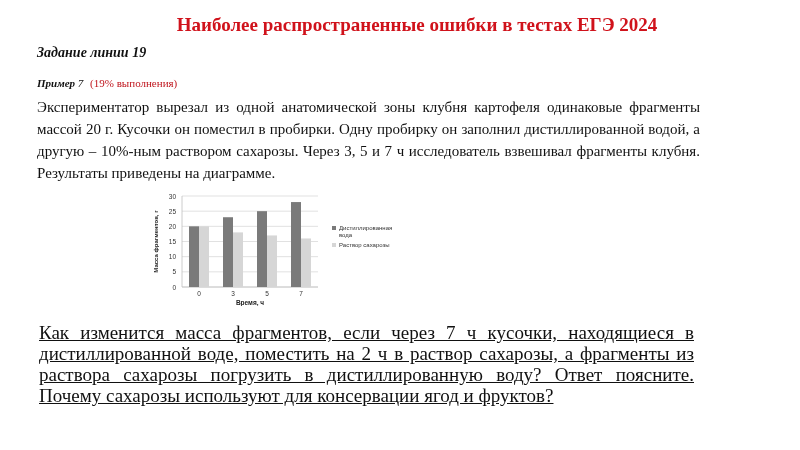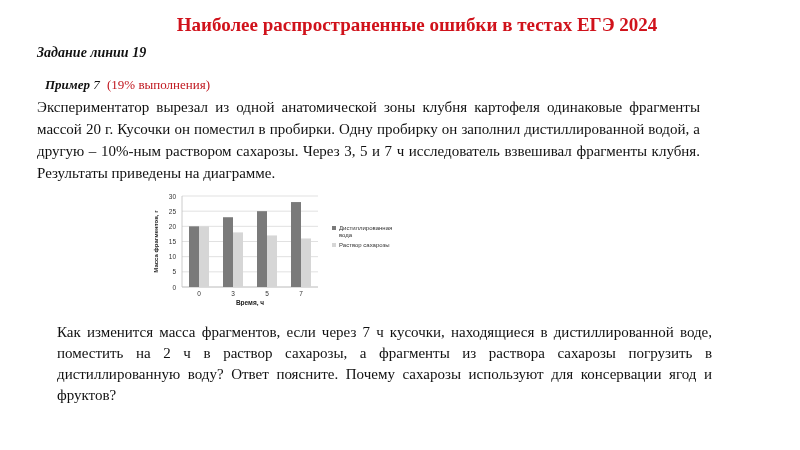--- a/index.html
+++ b/index.html
@@ -1,28 +1,28 @@
 <!DOCTYPE html>
 <html><head>
 <meta charset="utf-8">
 <style>
   html, body { margin:0; padding:0; }
   body { width:800px; height:450px; background:#ffffff; position:relative; overflow:hidden;
          font-family:"Liberation Serif", "DejaVu Serif", serif; color:#111; }
   .title { position:absolute; left:17px; width:800px; top:14px; text-align:center;
            font-size:19px; font-weight:bold; color:#d0121b; }
   .task-line { position:absolute; left:37px; top:45px; font-size:14px; font-weight:bold; font-style:italic; }
-  .example { position:absolute; left:37px; top:77px; font-size:13px;margin-left:8px; }
+  .example { position:absolute; left:37px; top:77px; font-size:11px; }
   .example .ex-label { font-weight:bold; font-style:italic; }
   .example .ex-num { font-style:italic; }
   .example .ex-pct { color:#c0161e; margin-left:4px; }
   .para { position:absolute; left:37px; width:663px; top:96px; font-size:15px; line-height:22px;
           text-align:justify; text-align-last:left; }
-  .question { position:absolute; left:57px; width:655px; top:322px; font-size:15px; line-height:21px;
-              text-align:justify; }
+  .question { position:absolute; left:39px; width:655px; top:322px; font-size:19px; line-height:21px;
+              text-align:justify;text-decoration:underline; }
   .chart { position:absolute; left:148px; top:188px; width:262px; height:118px; background:#fff; }
   .chart svg { display:block; }
   .ctext { font-family:"Liberation Sans", "DejaVu Sans", sans-serif; }
 </style>
 </head>
 <body>
 
 <div class="title">Наиболее распространенные ошибки в тестах ЕГЭ 2024</div>
 <div class="task-line">Задание линии 19</div>
 

